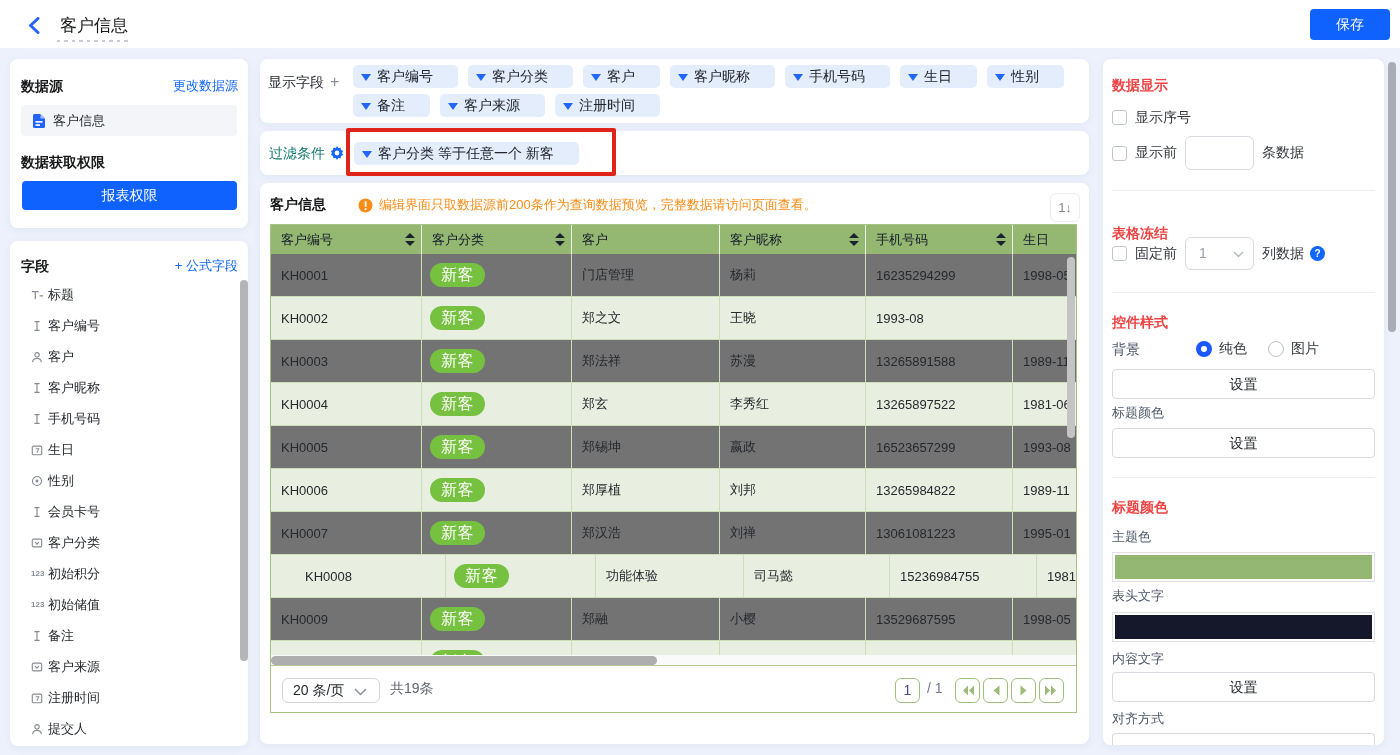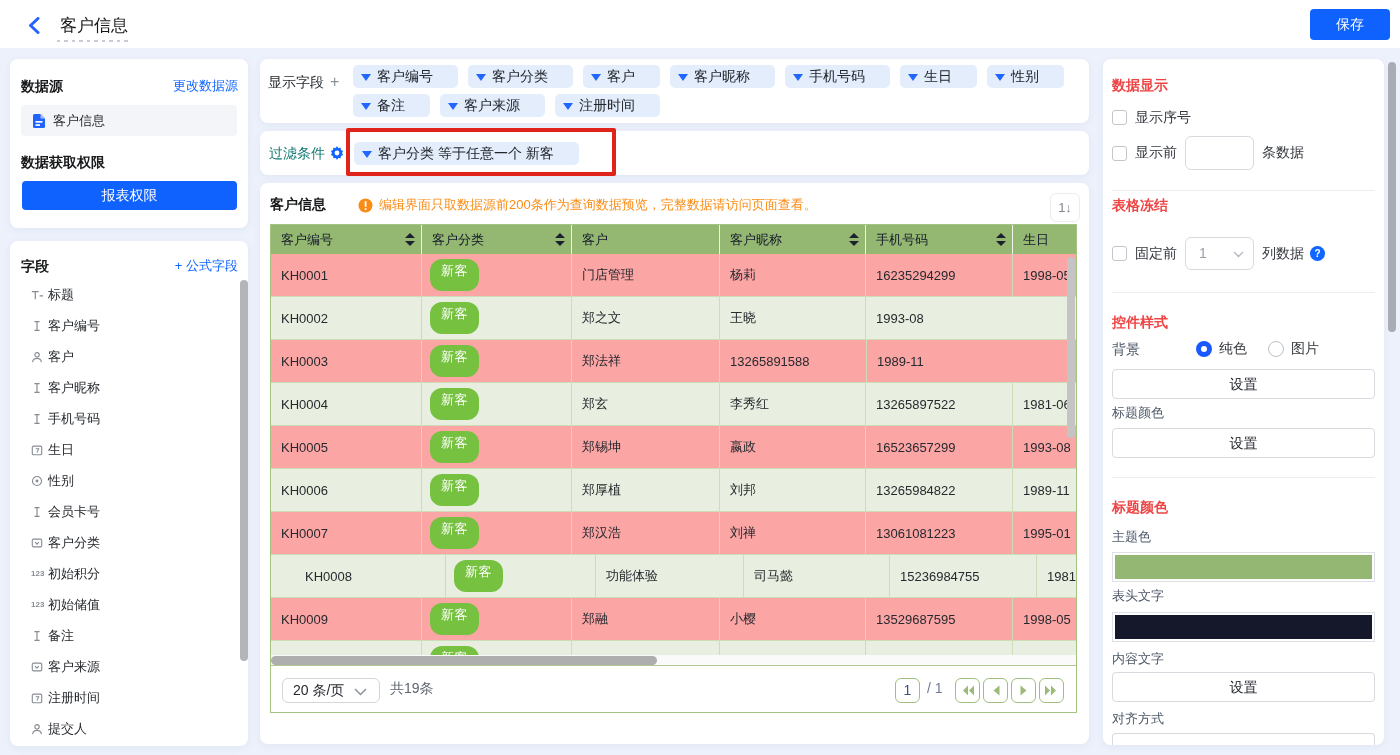--- a/index.html
+++ b/index.html
@@ -29,29 +29,29 @@
 #mcard2 { left:260px; top:131px; width:829px; height:44px; }
 #mcard3 { left:260px; top:183px; width:829px; height:561px; }
 .tag { display:inline-flex; align-items:center; height:23px; background:#e3edfc; border-radius:5px; padding:0 25px 0 8px; font-size:14px; color:#22262c; margin:0 10px 6px 0; }
 .tag .tri { width:0; height:0; border:5.5px solid transparent; border-top:7px solid #2166ff; margin:6px 6px 0 0; }
 #tagwrap { position:absolute; left:93px; top:6px; width:736px; }
 #redbox { position:absolute; left:86px; top:-3px; width:270px; height:48px; border:4px solid #e0231b; border-radius:2px; z-index:5; }
 
 #tblbox { position:absolute; left:10px; top:41px; width:807px; height:489px; border:1px solid #a5c384; }
 .trow { display:flex; height:43px; border-bottom:1px solid #cdddb8; }
 .trow.g { background:#e8efe0; }
-.trow.w { background:#fca5a5; }
+.trow.w { background:#737373; }
 .tc { flex:none; border-right:1px solid #cdddb8; padding-left:10px; display:flex; align-items:center; font-size:13px; color:#26292e; overflow:hidden; }
 .thead { display:flex; height:29px; background:#94b871; }
 .thc { flex:none; border-right:1px solid rgba(255,255,255,.85); padding-left:10px; display:flex; align-items:center; font-size:13px; color:#14182b; position:relative; }
 .sorticon { position:absolute; right:6px; display:flex; flex-direction:column; gap:3px; }
 .sorticon i { width:0; height:0; border:5px solid transparent; display:block; }
 .sorticon .u { border-bottom:5px solid #1c2130; border-top:none; }
 .sorticon .d { border-top:5px solid #1c2130; border-bottom:none; }
-.badge { background:#76c13f; color:#fff; border-radius:12px; height:32px; line-height:24px; padding:0 11px; font-size:13px; letter-spacing:0.5px; margin-left:-2px; }
+.badge { background:#76c13f; color:#fff; border-radius:12px; height:24px; line-height:24px; padding:0 11px; font-size:16px; letter-spacing:0.5px; margin-left:-2px; }
 
 #pgbar { position:absolute; left:0px; bottom:0px; width:805px; height:47px; border-top:1px solid #b2c894; background:#fff; }
 .pgsel { position:absolute; left:11px; top:12px; width:98px; height:25px; border:1px solid #d4d6db; border-radius:6px; font-size:14px; color:#26292e; line-height:23px; padding-left:10px; }
 .navbtn { position:absolute; top:12px; width:25px; height:25px; border:1px solid #9fbf7e; border-radius:6px; display:flex; align-items:center; justify-content:center; }
 
 #rcard { left:1103px; top:59px; width:281px; height:686px; }
 .rr { position:absolute; left:9px; }
 .sethead { font-size:14px; font-weight:700; color:#ef4444; }
 .rlabel { font-size:13px; color:#4e5969; }
 .setbtn { position:absolute; left:9px; width:263px; height:30px; border:1px solid #d8dadf; border-radius:4px; text-align:center; line-height:28px; font-size:14px; color:#26292e; background:#fff; }
@@ -234,20 +234,21 @@
           <div class="tc" style="width:148px;">郑之文</div>
           <div class="tc" style="width:146px;">王晓</div>
           <div class="tc" style="width:130px;border-right:none;">1993-08</div>
         </div>
         <div class="trow w">
           <div class="tc" style="width:151px;">KH0003</div>
           <div class="tc" style="width:150px;">
             <span class="badge">新客</span>
           </div>
           <div class="tc" style="width:148px;">郑法祥</div>
+          <div class="tc" style="width:146px;">苏漫</div>
           <div class="tc" style="width:147px;">13265891588</div>
           <div class="tc" style="width:130px;border-right:none;">1989-11</div>
         </div>
         <div class="trow g">
           <div class="tc" style="width:151px;">KH0004</div>
           <div class="tc" style="width:150px;">
             <span class="badge">新客</span>
           </div>
           <div class="tc" style="width:148px;">郑玄</div>
           <div class="tc" style="width:146px;">李秀红</div>
@@ -350,21 +351,21 @@
         </div>
 </div>
     </div>
 </div>
 
 <div class="card" id="rcard">
   <div class="rr sethead" style="top:18px;">数据显示</div>
   <div class="rr" style="top:50px; font-size:14px; color:#33373d;"><span class="cbx" style="vertical-align:-3px;margin-right:8px;"></span>显示序号</div>
   <div class="rr" style="top:77px; font-size:14px; color:#33373d; display:flex; align-items:center; height:34px;"><span class="cbx" style="margin-right:8px;"></span>显示前<span style="display:inline-block;width:69px;height:34px;border:1px solid #d8dadf;border-radius:6px;margin:0 8px;"></span>条数据</div>
   <div class="divider" style="top:131px;"></div>
-  <div class="rr sethead" style="top:138px;">表格冻结</div>
+  <div class="rr sethead" style="top:166px;">表格冻结</div>
   <div class="rr" style="top:178px; font-size:14px; color:#33373d; display:flex; align-items:center; height:33px;"><span class="cbx" style="margin-right:8px;"></span>固定前<span style="display:inline-block;position:relative;width:69px;height:33px;border:1px solid #d8dadf;border-radius:6px;margin:0 8px;color:#9aa0a8;line-height:31px;padding-left:13px;">1<svg width="11" height="7" style="position:absolute;right:9px;top:13px;" viewBox="0 0 11 7">
           <path d="M1 1l4.5 4.5L10 1" fill="none" stroke="#b3b8bf" stroke-width="1.4"></path>
         </svg></span>列数据 <svg width="15" height="15" viewBox="0 0 15 15" style="margin-left:6px;">
         <circle cx="7.5" cy="7.5" r="7.5" fill="#1166ff"></circle>
         <text x="7.5" y="11" font-size="10" fill="#fff" text-anchor="middle" font-weight="bold">?</text>
       </svg></div>
   <div class="divider" style="top:233px;"></div>
   <div class="rr sethead" style="top:255px;">控件样式</div>
   <div class="rr" style="top:282px; font-size:14px; color:#4e5969;">背景</div>
   <div class="rr" style="top:281px; left:93px; font-size:14px; color:#33373d; display:flex; align-items:center;"><span style="width:16px;height:16px;border-radius:50%;border:5px solid #1b59ff;background:#fff;margin-right:7px;box-sizing:border-box;"></span>纯色<span style="width:16px;height:16px;border-radius:50%;border:1px solid #bdc2ca;background:#fff;margin:0 7px 0 21px;box-sizing:border-box;"></span>图片</div>

